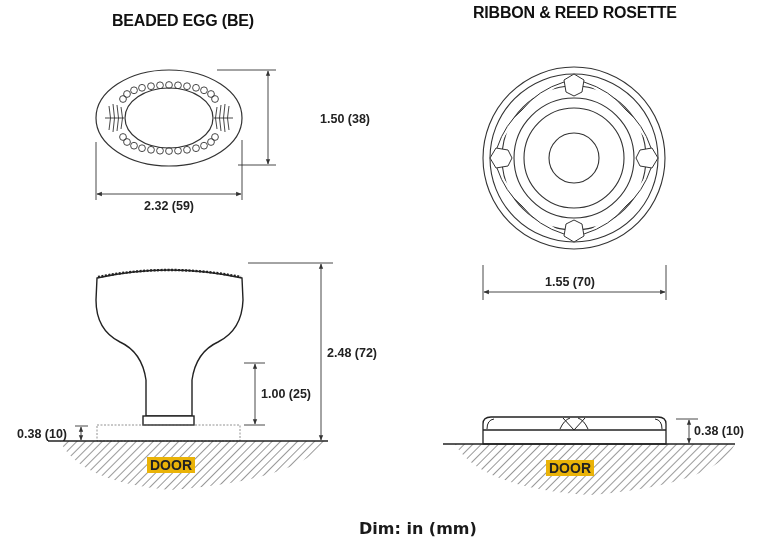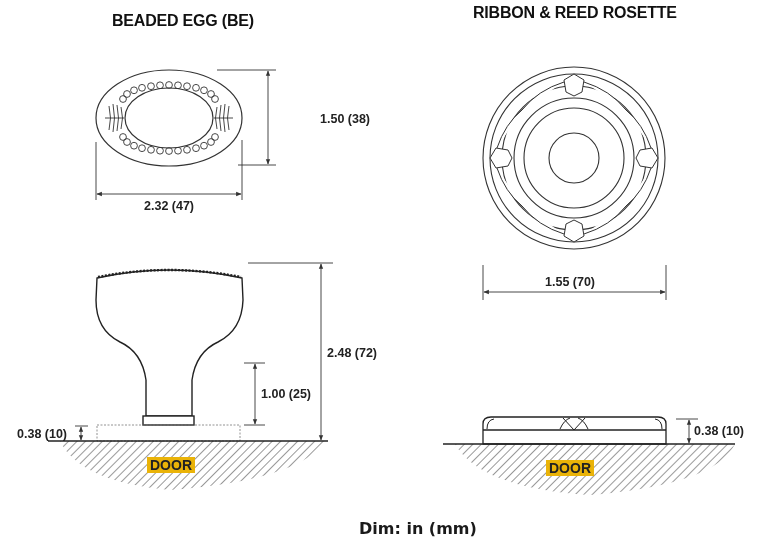--- a/index.html
+++ b/index.html
@@ -124,21 +124,21 @@
     <line x1="443" y1="444" x2="735" y2="444" stroke="#222" stroke-width="1.4"></line>
   </g>
   <g stroke="#333" stroke-width="0.9" fill="none">
     <line x1="676" y1="419" x2="698" y2="419"></line>
     <line x1="689" y1="420" x2="689" y2="443" marker-start="url(#arr)" marker-end="url(#arr)"></line>
   </g>
 </svg>
 
 <div class="title" style="left:112px; top:12px;text-align:center;">BEADED EGG (BE)</div>
 <div class="dim" style="left:277px; top:112px;margin-left:43px;">1.50 (38)</div>
-<div class="dim" style="left:144px; top:199px;">2.32 (47)</div>
+<div class="dim" style="left:144px; top:199px;">2.32 (59)</div>
 <div class="dim" style="left:327px; top:346px;">2.48 (72)</div>
 <div class="dim" style="left:261px; top:387px;">1.00 (25)</div>
 <div class="dim" style="left:17px; top:427px;">0.38 (10)</div>
 <div class="door" style="left:147px; top:457px;">DOOR</div>
 
 <div class="title" style="left:473px; top:4px;">RIBBON &amp; REED ROSETTE</div>
 <div class="dim" style="left:545px; top:275px;">1.55 (70)</div>
 <div class="dim" style="left:694px; top:424px;">0.38 (10)</div>
 <div class="door" style="left:546px; top:460px;">DOOR</div>
 

